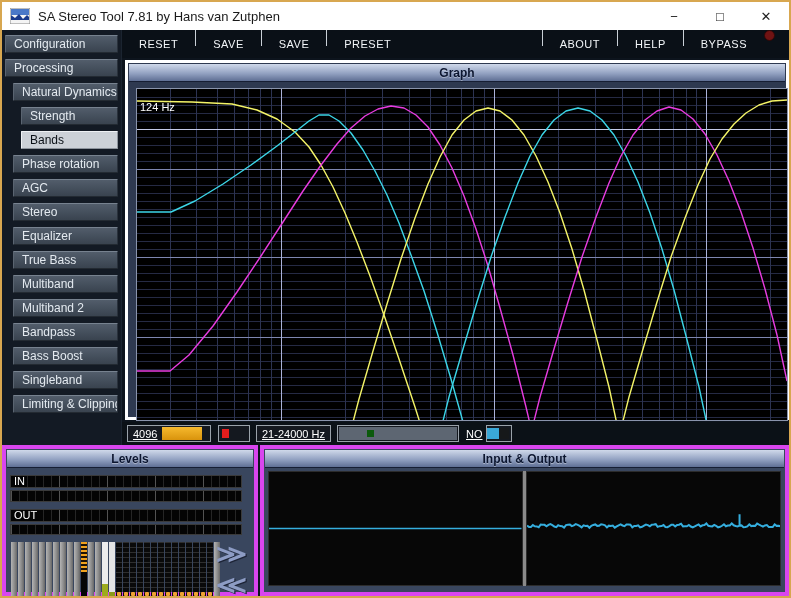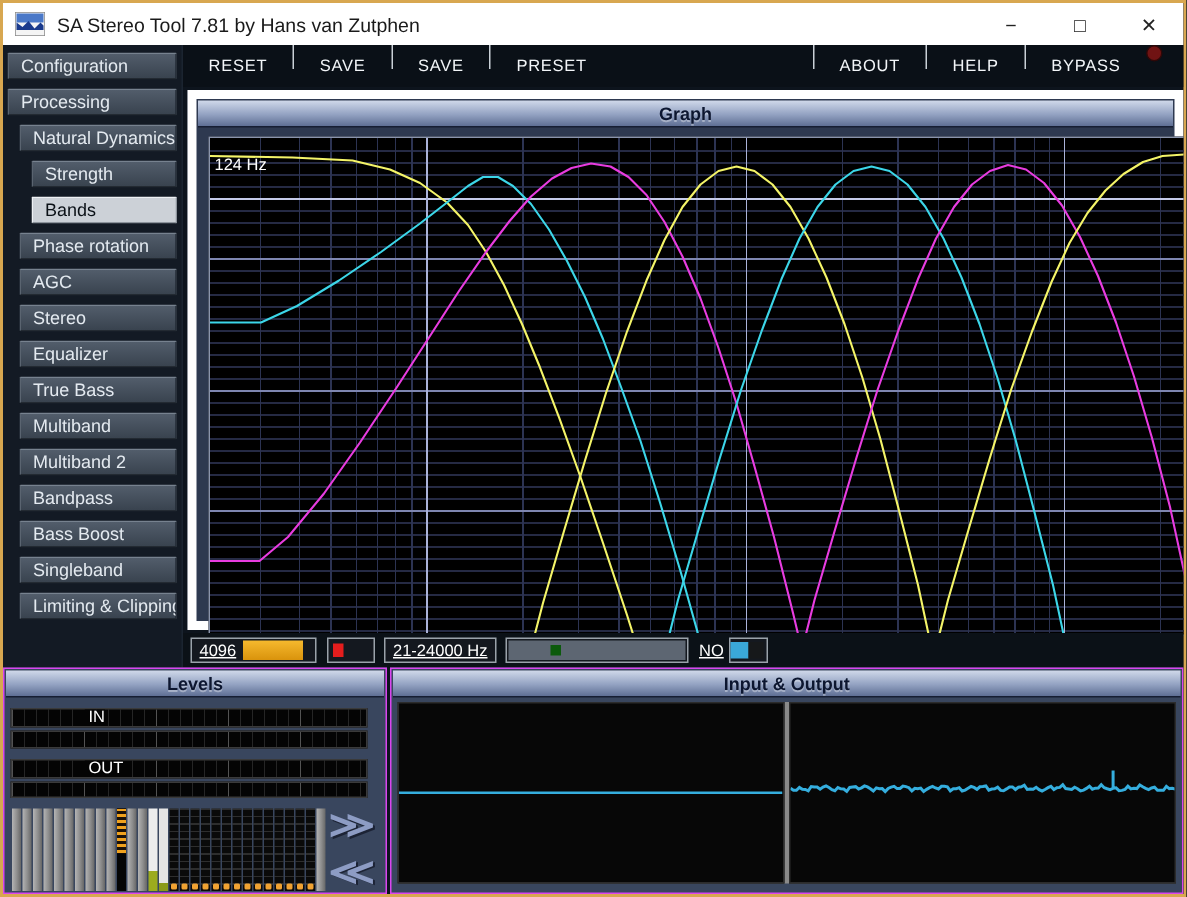--- a/index.html
+++ b/index.html
@@ -29,51 +29,51 @@
   
   .toolbar{position:absolute;left:120px;top:28px;right:0;height:28px;background:#0a1017;
     display:flex;align-items:flex-start;color:#f2f5f8;}
   .tb-btn{padding:0 17px;font-size:11px;letter-spacing:.5px;line-height:28px;cursor:pointer;}
   .tb-sep{width:1px;height:16px;background:#c9d0d7;flex:0 0 auto;}
   .tb-spacer{flex:1;}
   .led{width:9px;height:9px;border-radius:50%;background:#701313;border:1px solid #2e0808;
     margin:0 14px 0 0;flex:0 0 auto;}
   
   .graph-panel{position:absolute;left:123px;top:58px;width:664px;height:360px;
-    background:#2e3950;border:6px solid #ffffff;box-sizing:border-box;}
+    background:#2e3950;border:3px solid #ffffff;box-sizing:border-box;}
   .panel-header{height:17px;margin:1px;background:linear-gradient(#d0d9ea,#93a2c2 55%,#5f6f94);
     border-bottom:1px solid #161e33;display:flex;align-items:center;justify-content:center;
     font-size:12px;font-weight:bold;color:#0c1630;text-shadow:0 1px 0 rgba(255,255,255,.35);}
   .graph-area{position:absolute;left:8px;top:25px;width:652px;height:333px;background:#000;
     border:1px solid #8a94ac;box-sizing:border-box;cursor:crosshair;}
   .corner-label{position:absolute;left:3px;top:12px;font-size:11px;color:#fff;z-index:3;}
   
   .status{position:absolute;left:120px;top:420px;right:0;height:23px;background:#0b1117;
     display:flex;align-items:center;font-size:11px;color:#fff;text-decoration:underline;}
   .sbox{height:17px;border:1px solid #9aa2aa;background:#14181f;box-sizing:border-box;
     display:flex;align-items:center;cursor:pointer;}
   .sbox .lbl{padding:0 5px;}
   .fill-amber{width:40px;height:13px;margin-right:1px;background:linear-gradient(#f6b92e,#d9930c);}
   .red-seg{width:7px;height:9px;margin-left:3px;background:#e41d1d;}
   .slider-track{width:118px;height:13px;margin:0 1px;background:#5d6672;position:relative;}
   .slider-dot{position:absolute;left:28px;top:3px;width:7px;height:7px;background:#0c5a0c;}
   .tog-on{width:12px;height:11px;background:#3aa8d8;}
   .tog-off{width:10px;height:11px;background:#16181a;margin-right:1px;}
   
   .bpanel{position:absolute;top:443px;height:151px;background:#39465e;
-    border:1px solid #d946ef;box-sizing:border-box;}
+    border:4px solid #d946ef;box-sizing:border-box;}
   #levels{left:0;width:256px;}
   #io{left:258px;right:0;}
   
   .meter-row{position:absolute;left:4px;right:12px;height:13px;background:#040404;
     border:1px solid #3a3a3a;box-sizing:border-box;
     background-image:
       repeating-linear-gradient(90deg,rgba(120,120,120,.55) 0 1px,transparent 1px 48px),
       repeating-linear-gradient(90deg,rgba(70,70,70,.5) 0 1px,transparent 1px 8px);
-    display:flex;align-items:flex-end;padding-left:48px;}
+    display:flex;align-items:flex-end;}
   .meter-row .mlbl{font-size:11px;color:#fff;padding-left:3px;background:#040404;line-height:11px;}
   .vmeters{position:absolute;left:5px;top:93px;height:55px;display:flex;gap:1px;}
   .vm{width:6px;height:100%;}
   .m-g{background:linear-gradient(90deg,#b4b4b4,#8d8d8d 55%,#676767);}
   .m-od{background-color:#050505;
     background-image:repeating-linear-gradient(#f0a21e 0 2px,#1d1206 2px 4px);
     background-size:100% 55%;background-repeat:no-repeat;}
   .m-w{background:linear-gradient(180deg,#ececec 0 76%,#9cab1e 76% 100%);}
   .m-w2{background:linear-gradient(180deg,#e4e4e4 0 90%,#8a9a18 90% 100%);}
   .m-d{background-color:#0a0a0a;position:relative;

